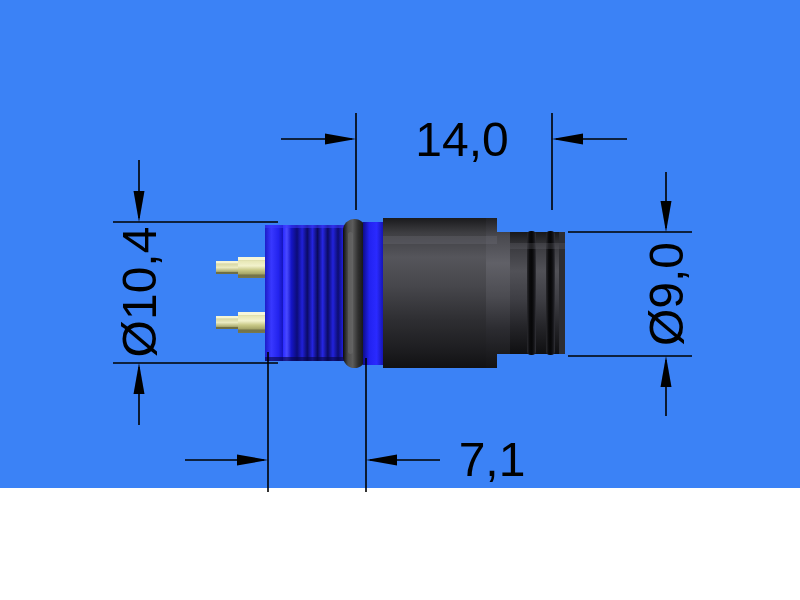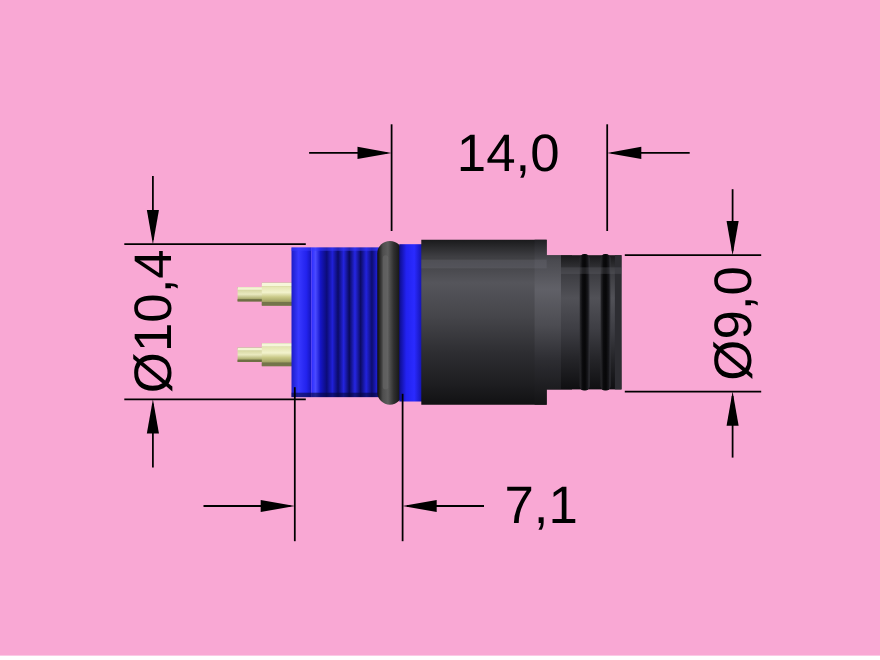--- a/index.html
+++ b/index.html
@@ -9,22 +9,22 @@
   }
   body {
     width: 800px;
     height: 600px;
     overflow: hidden;
     font-family: "Liberation Sans", sans-serif;
   }
   #drawing-canvas {
     position: relative;
     width: 800px;
-    height: 596px;
-    background: #f9a8d4;
+    height: 488px;
+    background: #3b82f6;
   }
   svg.sheet {
     position: absolute;
     top: 0; left: 0;
     width: 800px;
     height: 600px;
     display: block;
   }
   .dim-text {
     font-family: "Liberation Sans", sans-serif;

